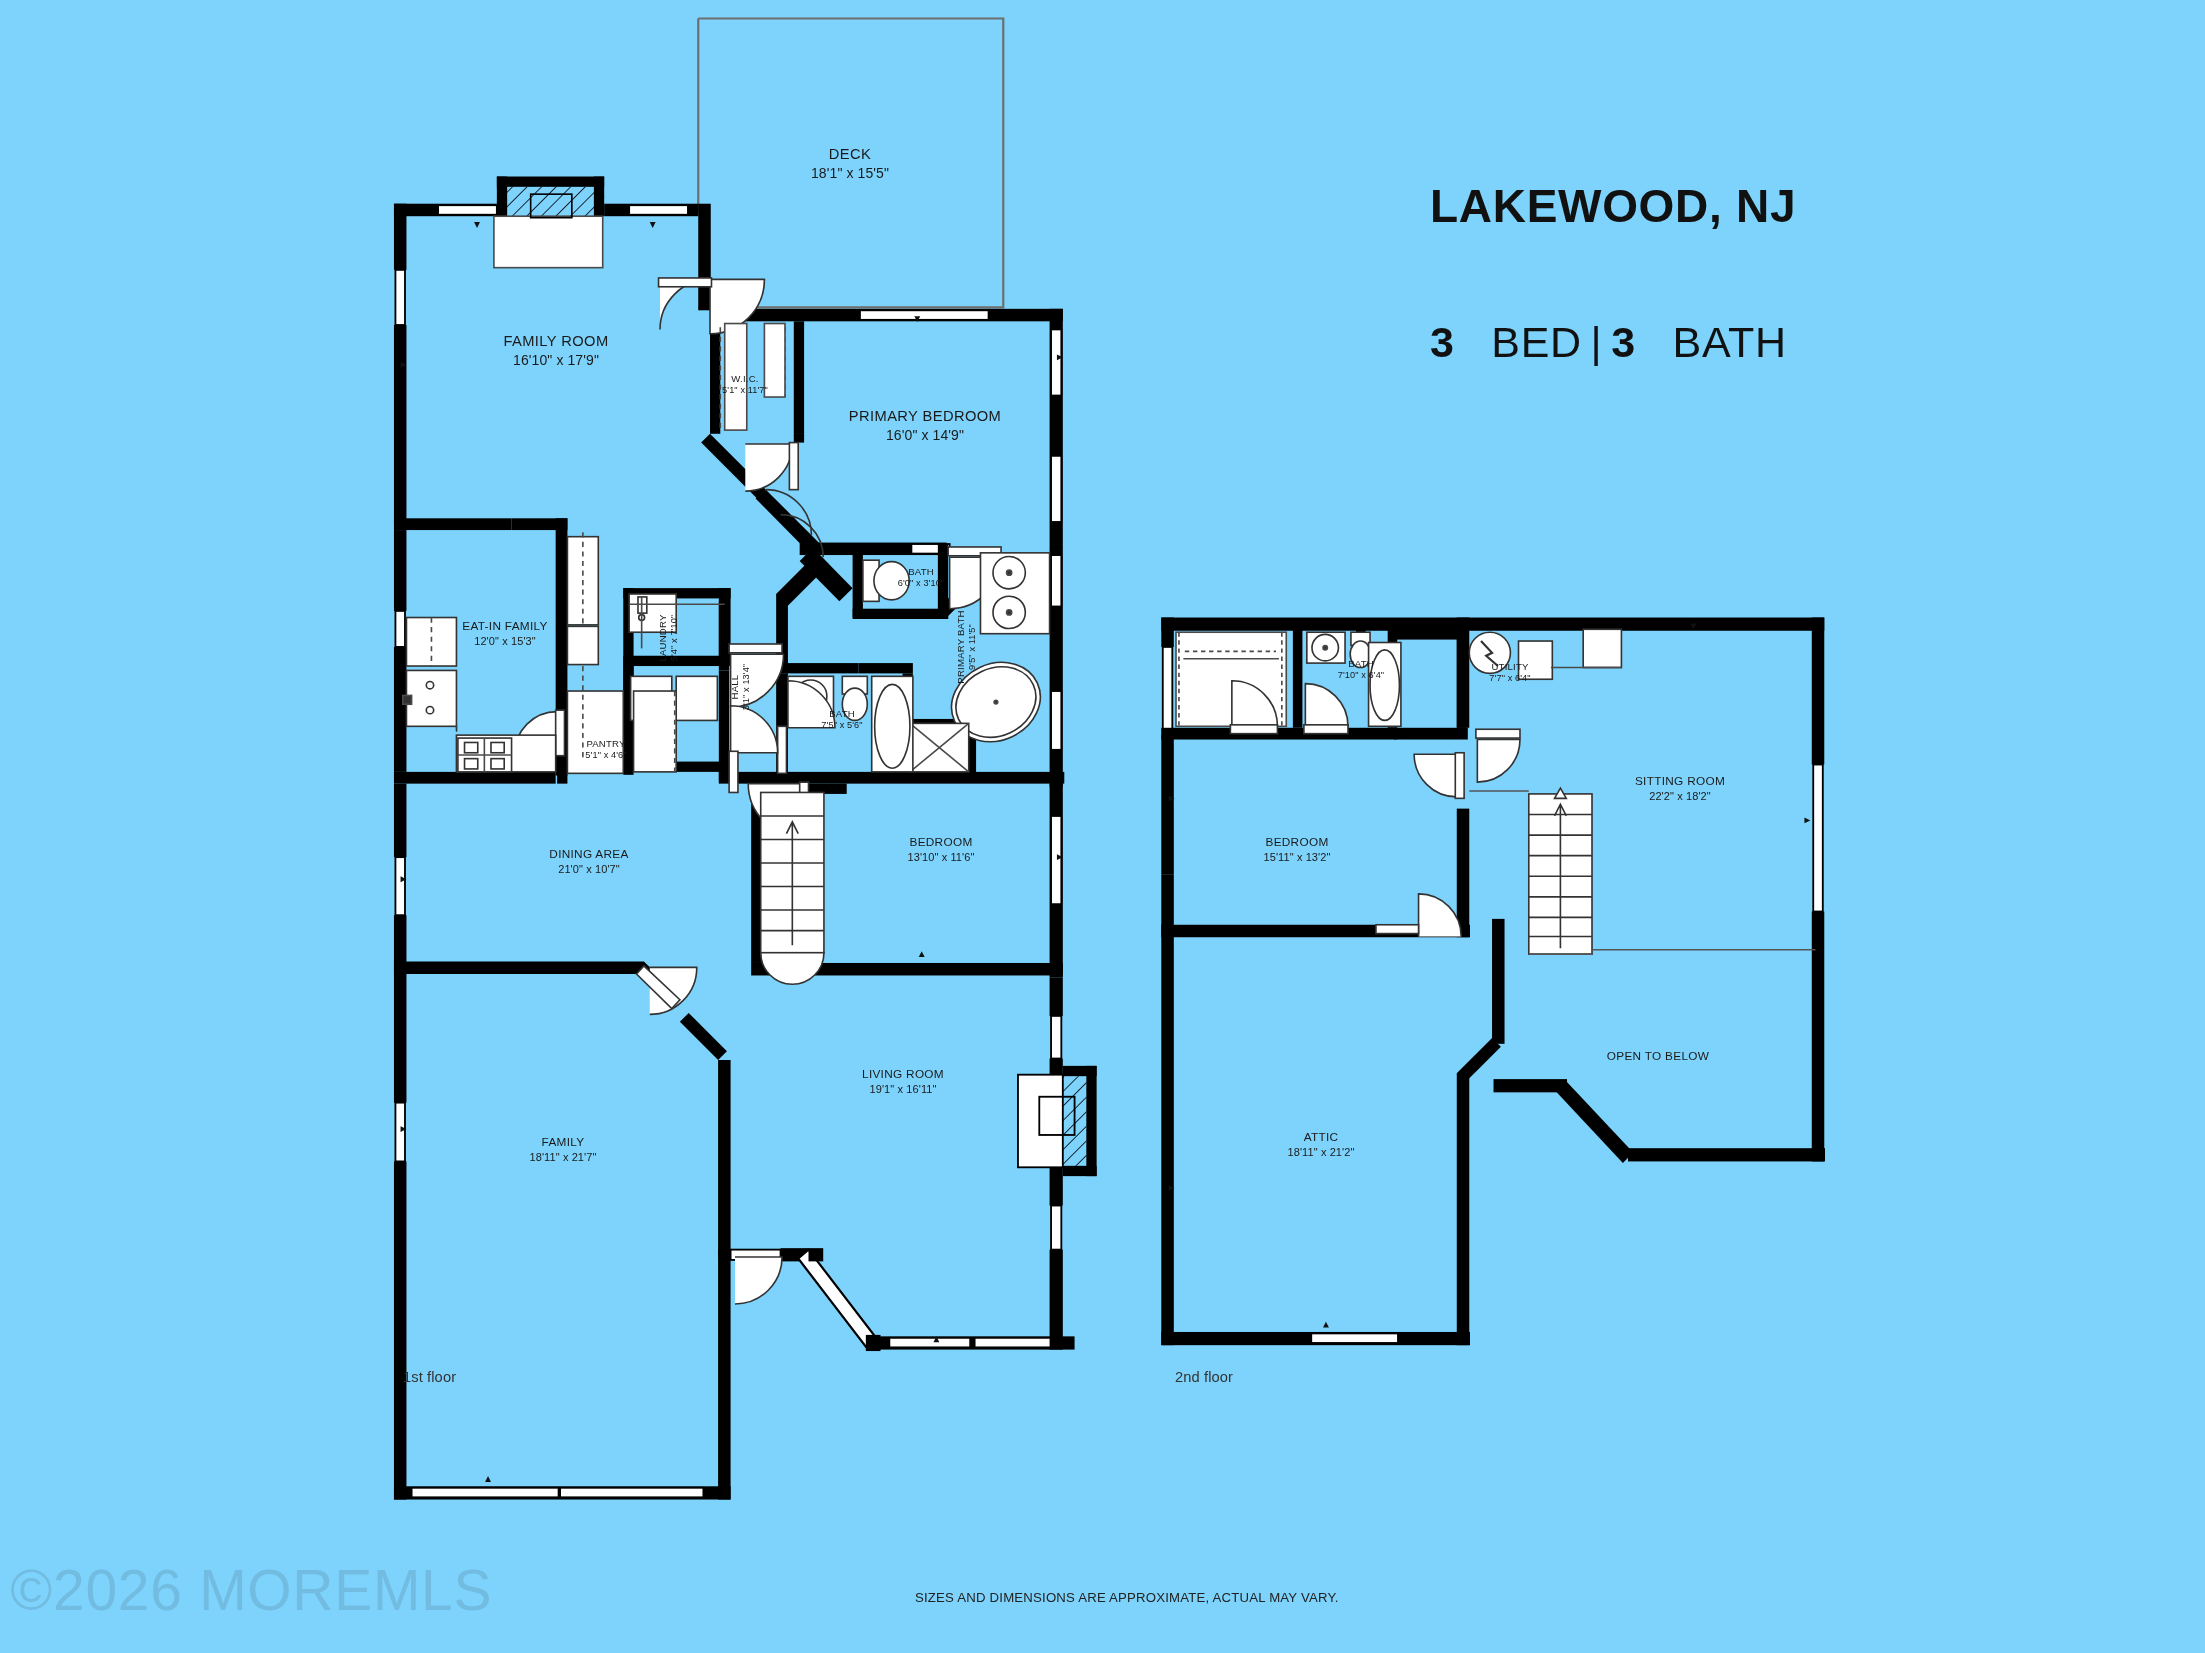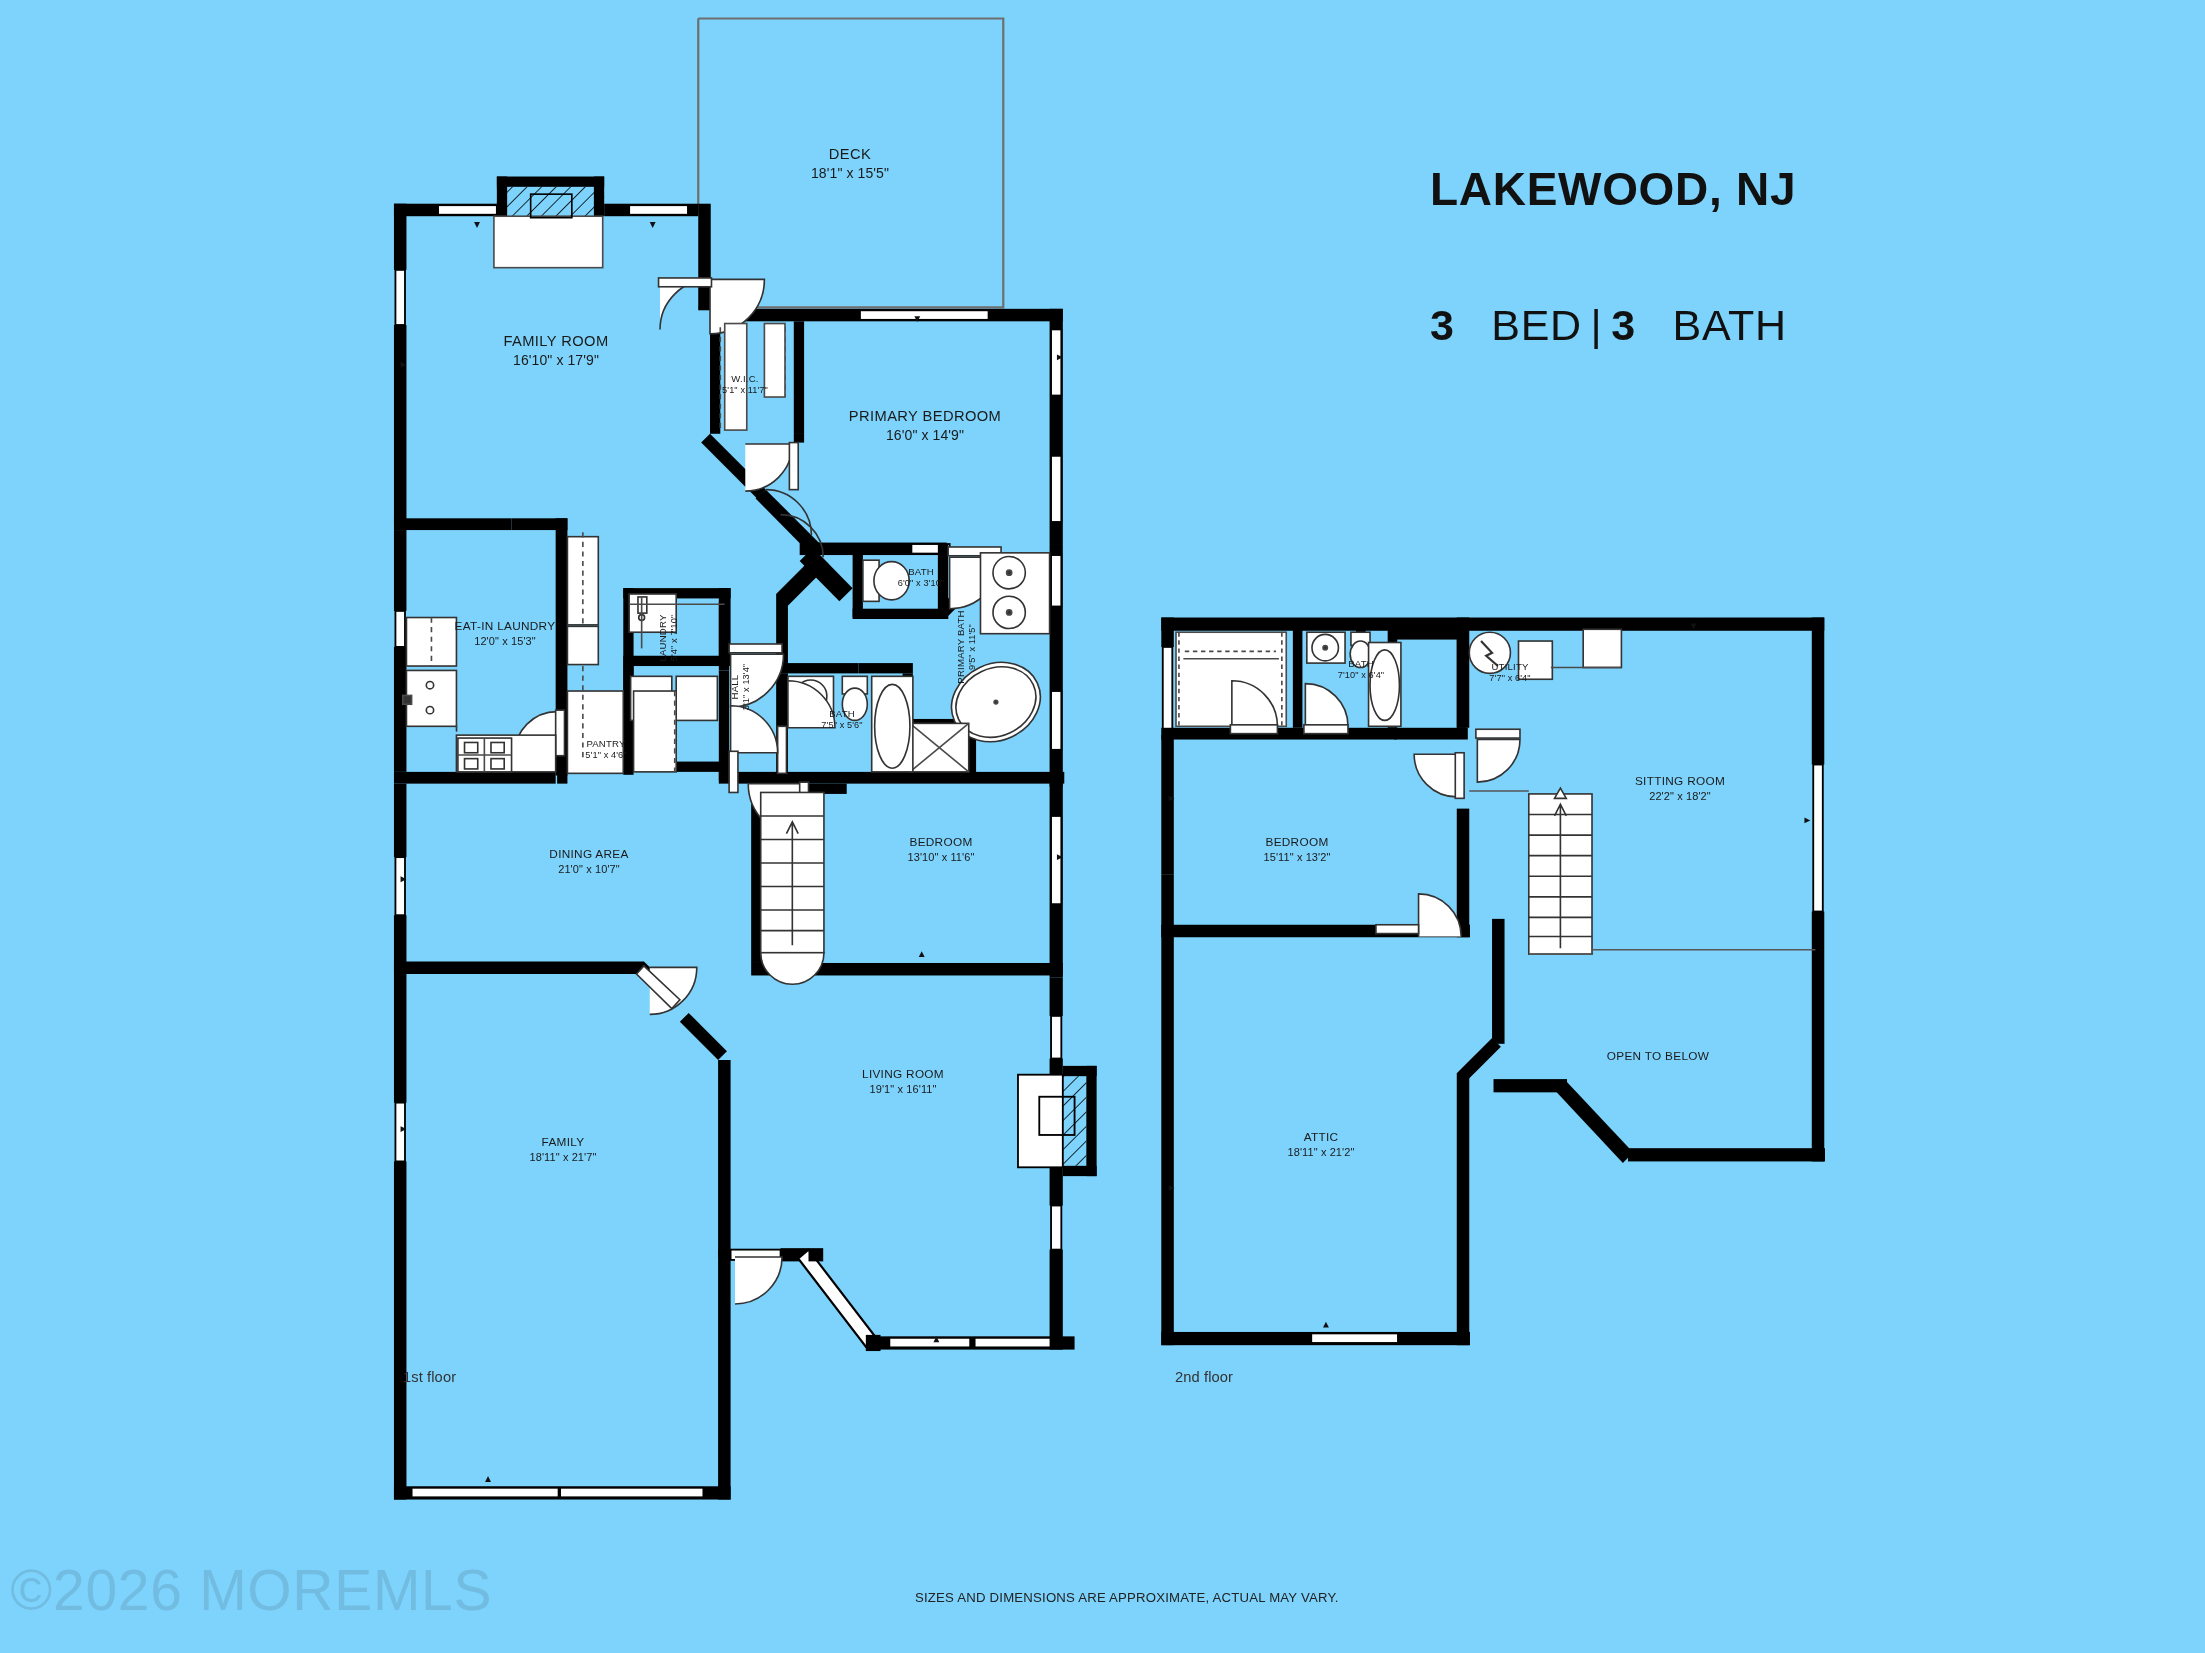--- a/index.html
+++ b/index.html
@@ -42,20 +42,21 @@
     line-height: 1.06;
     white-space: nowrap;
   }
   .addr-line2 {
     font-size: 46px;
     font-weight: 700;
     letter-spacing: 0.7px;
     color: #111111;
     line-height: 1.06;
     white-space: nowrap;
+    margin-top: 17px;
   }
   .beds-baths {
     margin-top: 87px;
     font-size: 43px;
     color: #111111;
     letter-spacing: 0.7px;
     white-space: nowrap;
   }
   .beds-baths .num { font-weight: 700; }
   .beds-baths .wrd { font-weight: 400; margin-left: 24px; }
@@ -538,21 +539,21 @@
     <span class="rm-name">BATH</span>
     <span class="rm-dim">6'0" x 3'10"</span>
   </div>
 
   <div class="room-label xs rot90" style="left:967px; top:647px;">
     <span class="rm-name">PRIMARY BATH</span>
     <span class="rm-dim">9'5" x 11'5"</span>
   </div>
 
   <div class="room-label sm" style="left:505px; top:634px;">
-    <span class="rm-name">EAT-IN LAUNDRY</span>
+    <span class="rm-name">EAT-IN FAMILY</span>
     <span class="rm-dim">12'0" x 15'3"</span>
   </div>
 
   <div class="room-label xs rot90" style="left:669px; top:638px;">
     <span class="rm-name">LAUNDRY</span>
     <span class="rm-dim">5'4" x 7'10"</span>
   </div>
 
   <div class="room-label xs rot90" style="left:741px; top:687px;">
     <span class="rm-name">HALL</span>

